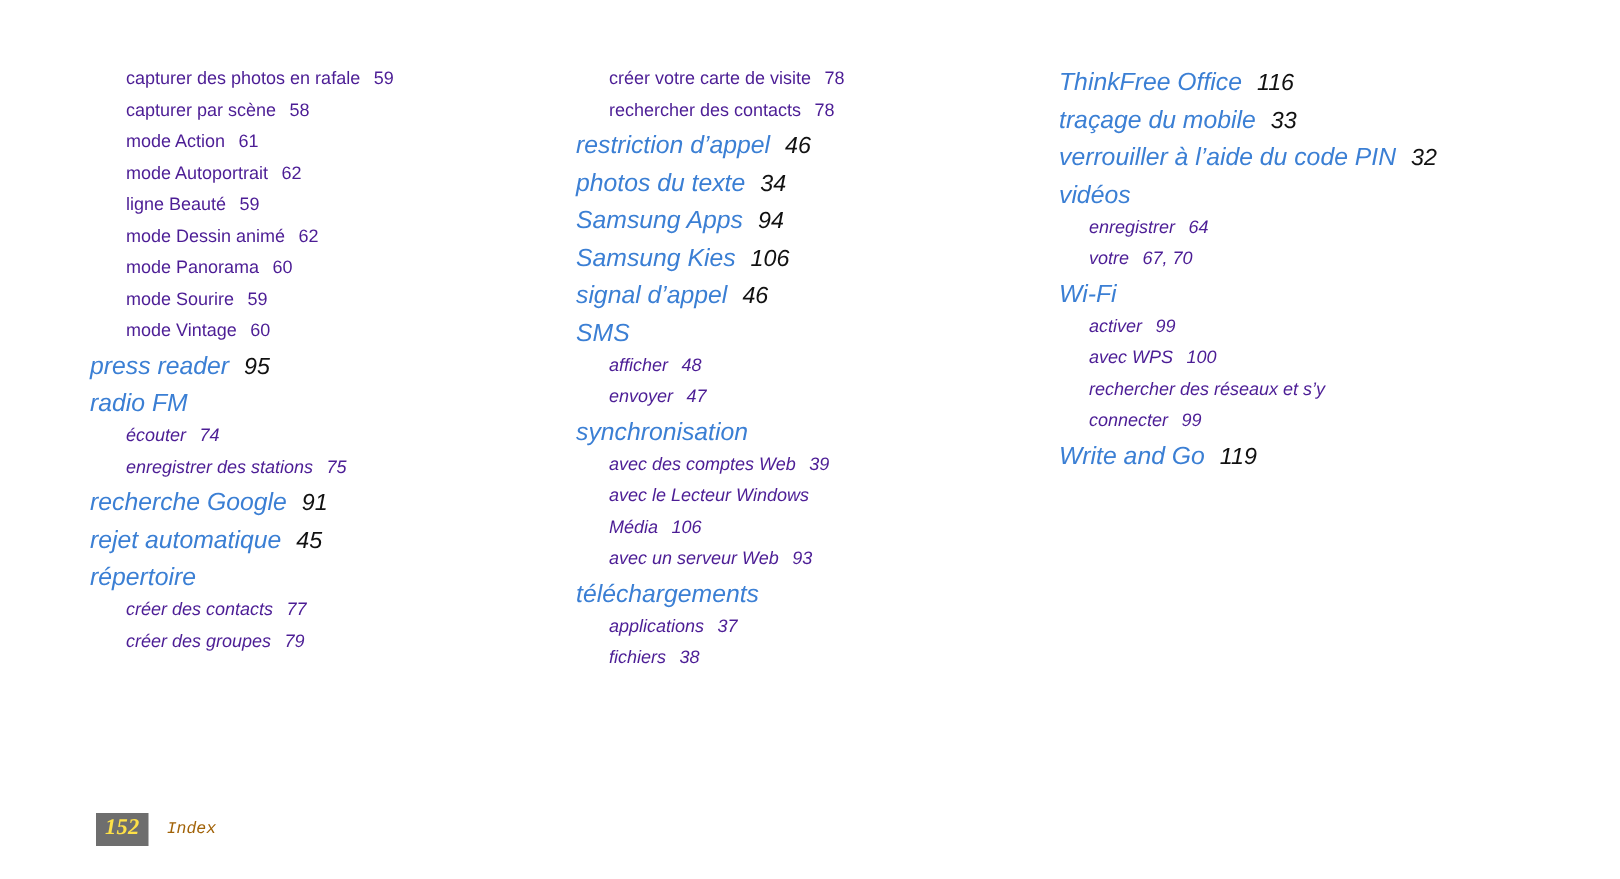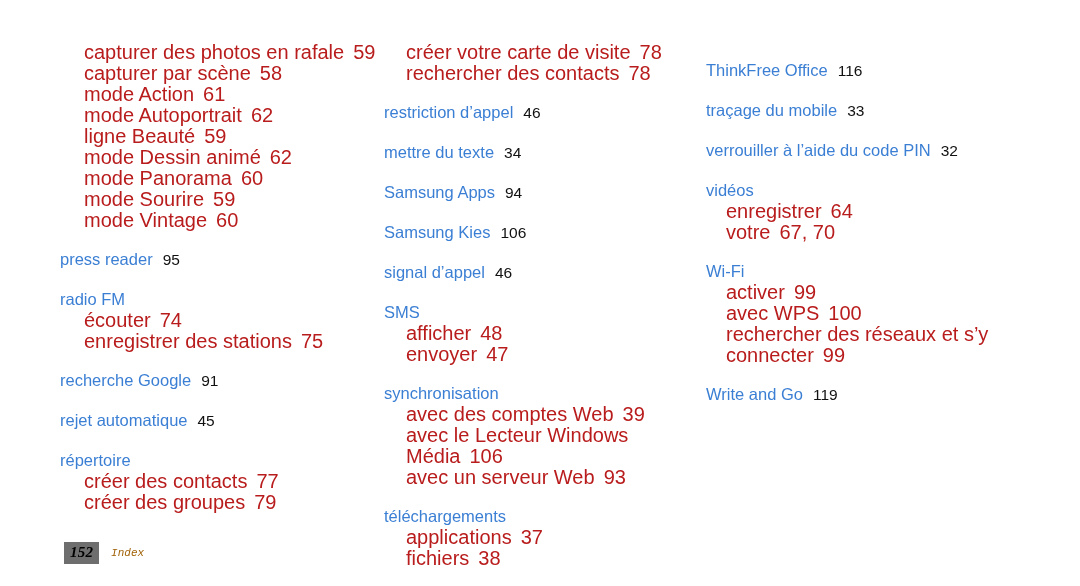--- a/index.html
+++ b/index.html
@@ -39,21 +39,22 @@
   }
   .col-0 { width: 332px; padding-left: 60px; }
   .col-1 { width: 332px; padding-left: 52px; }
   .col-2 { width: 416px; padding-left: 42px; }
 
   
   .entry {
     margin: 0;
   }
   .entry.has-space {
-    margin-top: 17px;
+    margin-top: 2px;
+    font-style: italic;
   }
   .entry-head {
     color: #3b7fd4;
     font-size: 16.5px;
     line-height: 22px;
     white-space: nowrap;
   }
   .entry-head .pg {
     color: #111111;
     font-size: 15.5px;
@@ -62,22 +63,22 @@
     display: inline-block;
     width: 10px;
   }
 
   
   .subs {
     margin: 0;
     padding: 0;
   }
   .sub {
-    color: #b91c1c;
-    font-size: 20px;
+    color: #4c1d95;
+    font-size: 12px;
     line-height: 21px;
     white-space: nowrap;
   }
   .col-0 .sub { padding-left: 24px; }
   .col-1 .sub { padding-left: 22px; }
   .col-2 .sub { padding-left: 20px; }
   .sub .gap {
     display: inline-block;
     width: 9px;
   }
@@ -93,21 +94,21 @@
   
   .footer {
     position: absolute;
     left: 64px;
     bottom: 22px;
     display: flex;
     align-items: center;
   }
   .page-badge {
     background: #6e6e6e;
-    color: #000000;
+    color: #fde047;
     font-family: "Liberation Serif", "DejaVu Serif", serif;
     font-style: italic;
     font-weight: bold;
     font-size: 15px;
     line-height: 19px;
     padding: 1px 6px 2px 6px;
     letter-spacing: 0.2px;
   }
   .footer-label {
     color: #a16207;
@@ -161,21 +162,21 @@
       </div>
     <div class="column col-1">
         <div class="subs orphan-subs">
           <div class="sub"><span>créer votre carte de visite</span><span class="gap"></span><span class="pg">78</span></div>
           <div class="sub"><span>rechercher des contacts</span><span class="gap"></span><span class="pg">78</span></div>
         </div>
         <div class="entry has-space">
           <div class="entry-head"><span>restriction d’appel</span><span class="gap"></span><span class="pg">46</span></div>
         </div>
         <div class="entry has-space">
-          <div class="entry-head"><span>mettre du texte</span><span class="gap"></span><span class="pg">34</span></div>
+          <div class="entry-head"><span>photos du texte</span><span class="gap"></span><span class="pg">34</span></div>
         </div>
         <div class="entry has-space">
           <div class="entry-head"><span>Samsung Apps</span><span class="gap"></span><span class="pg">94</span></div>
         </div>
         <div class="entry has-space">
           <div class="entry-head"><span>Samsung Kies</span><span class="gap"></span><span class="pg">106</span></div>
         </div>
         <div class="entry has-space">
           <div class="entry-head"><span>signal d’appel</span><span class="gap"></span><span class="pg">46</span></div>
         </div>

